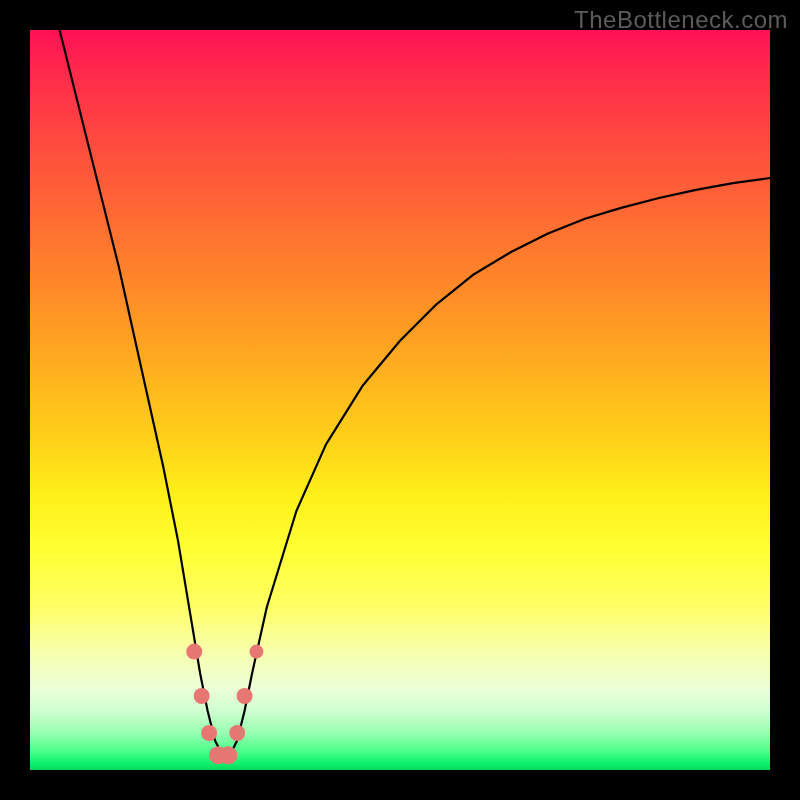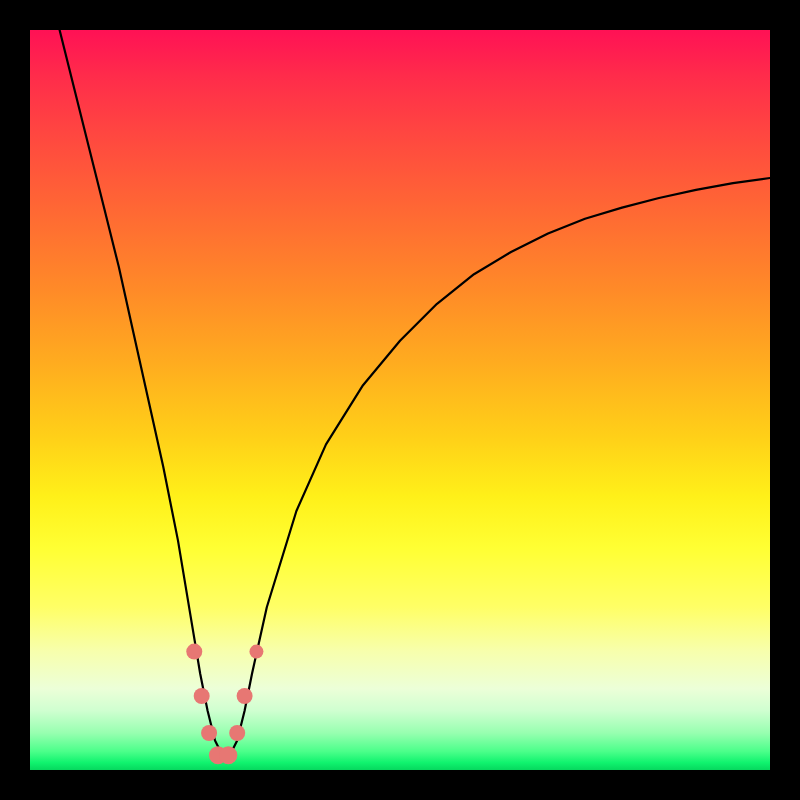--- a/index.html
+++ b/index.html
@@ -76,20 +76,21 @@
   .marker {
     fill: #E77773;
     stroke: none;
   }
 </style>
 </head>
 <body>
 
 <div class="frame">
 
+  <div class="watermark">TheBottleneck.com</div>
 
   <div class="plot-area">
     <div class="gradient-bg"></div>
 
     <svg class="curve-svg" viewBox="0 0 740 740" preserveAspectRatio="none">
       <path id="curve-path" class="curve-path" d="M29.60 0.00 L44.40 59.20 L59.20 118.40 L74.00 177.60 L88.80 236.80 L103.60 303.40 L118.40 370.00 L133.20 436.60 L148.00 510.60 L162.80 599.40 L170.20 643.80 L177.60 680.80 L185.00 710.40 L192.40 725.20 L199.80 725.20 L207.20 710.40 L214.60 680.80 L222.00 643.80 L236.80 577.20 L266.40 481.00 L296.00 414.40 L333.00 355.20 L370.00 310.80 L407.00 273.80 L444.00 244.20 L481.00 222.00 L518.00 203.50 L555.00 188.70 L592.00 177.60 L629.00 167.98 L666.00 159.84 L703.00 153.18 L740.00 148.00"></path>
       <g id="markers-group">
           <circle cx="164.28" cy="621.60" r="8" class="marker"></circle>
           <circle cx="171.68" cy="666.00" r="8" class="marker"></circle>
           <circle cx="179.08" cy="703.00" r="8" class="marker"></circle>

